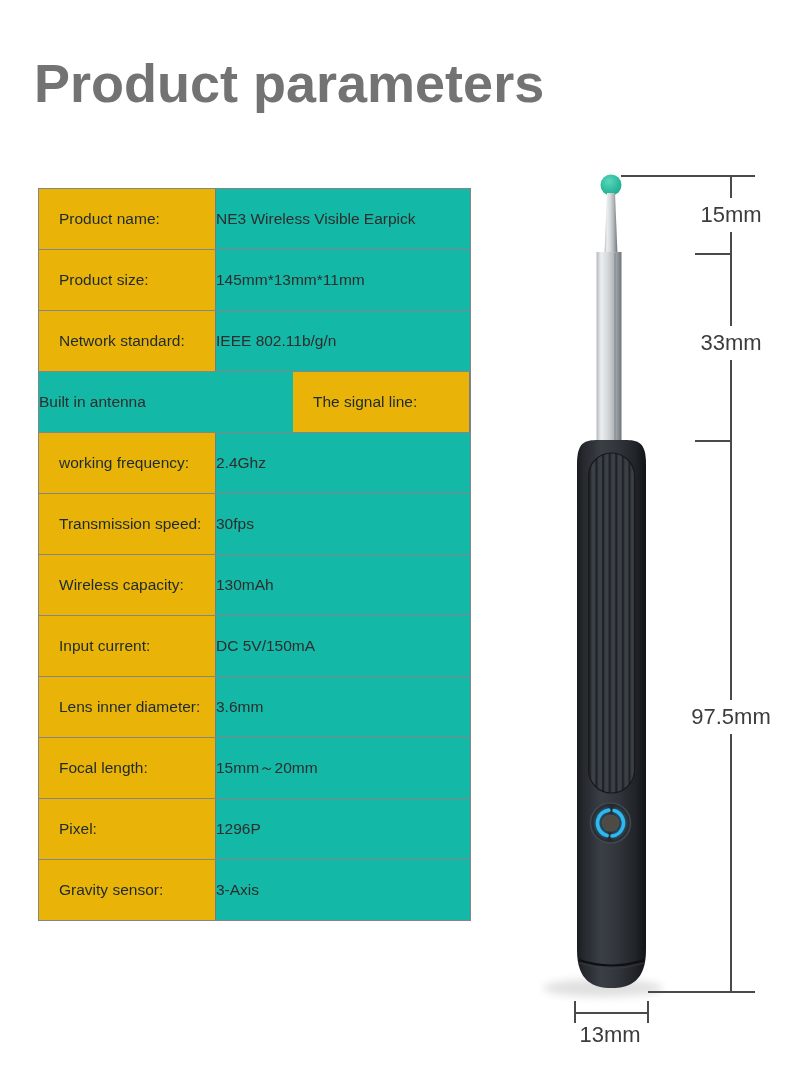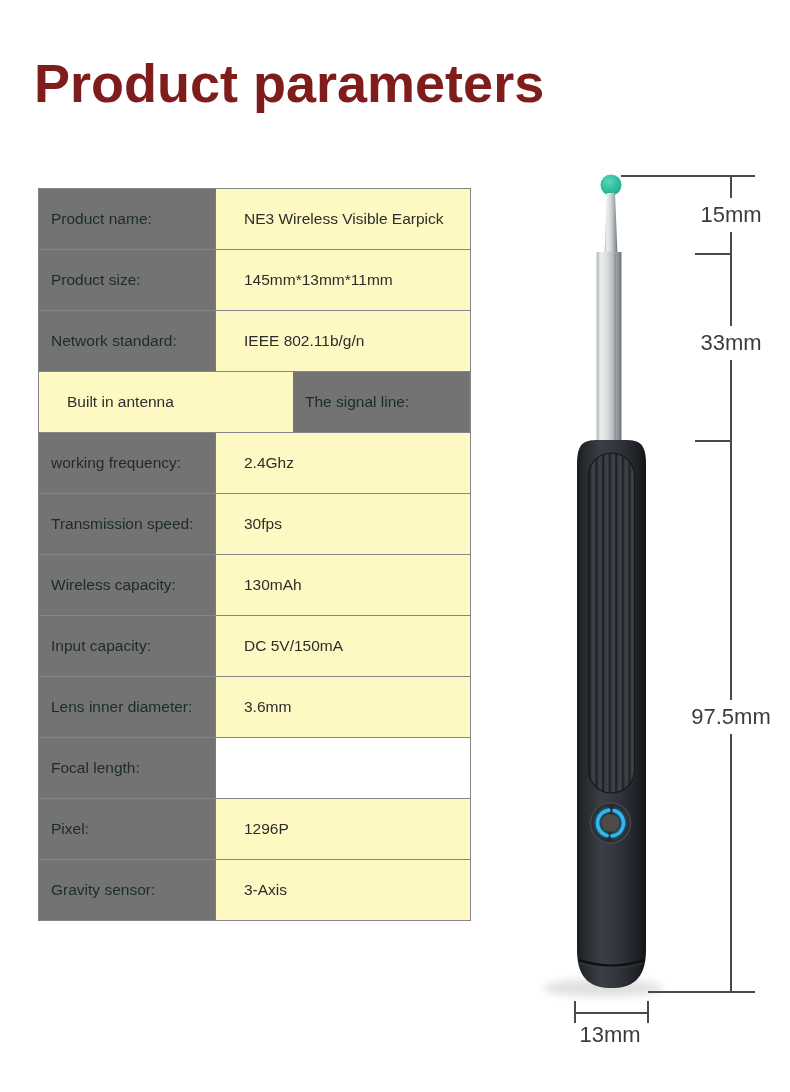--- a/index.html
+++ b/index.html
@@ -2,34 +2,34 @@
 <html><head>
 <meta charset="utf-8">
 <style>
   html,body{margin:0;padding:0;}
   body{
     width:790px;height:1092px;position:relative;background:#ffffff;
     font-family:"Liberation Sans", sans-serif;overflow:hidden;
   }
   .page-title{
     position:absolute;left:34px;top:52px;margin:0;
-    font-size:54px;font-weight:600;color:#7f1d1d;letter-spacing:0px;
+    font-size:54px;font-weight:600;color:#737373;letter-spacing:0px;
   }
   .spec-table{
     position:absolute;left:38px;top:188px;width:431px;
     border:1px solid #838688;background:#ffffff;
   }
   .spec-row{display:flex;height:60px;border-top:1px solid #838688;}
   .spec-row:first-child{border-top:none;}
   .cell{display:flex;align-items:center;box-sizing:border-box;font-size:15.5px;color:#2d2d2d;}
   .cell-label{
-    width:177px;flex:0 0 177px;background:#737373;color:#1d2b2c;
-    border-right:1px solid #767b7d;padding-left:12px;
+    width:177px;flex:0 0 177px;background:#eab308;color:#1d2b2c;
+    border-right:1px solid #767b7d;padding-left:20px;
   }
-  .cell-value{flex:1;background:#fef9c3;padding-left:28px;}
+  .cell-value{flex:1;background:#14b8a6;}
   .device-figure{position:absolute;left:503px;top:150px;width:310px;height:942px;}
   svg text{font-family:"Liberation Sans", sans-serif;}
 </style>
 </head>
 <body>
 
 <h1 class="page-title">Product parameters</h1>
 
 <div class="spec-table">
   <div class="spec-row">
@@ -54,29 +54,30 @@
   </div>
   <div class="spec-row">
     <div class="cell cell-label">Transmission speed:</div>
     <div class="cell cell-value">30fps</div>
   </div>
   <div class="spec-row">
     <div class="cell cell-label">Wireless capacity:</div>
     <div class="cell cell-value">130mAh</div>
   </div>
   <div class="spec-row">
-    <div class="cell cell-label">Input capacity:</div>
+    <div class="cell cell-label">Input current:</div>
     <div class="cell cell-value">DC 5V/150mA</div>
   </div>
   <div class="spec-row">
     <div class="cell cell-label">Lens inner diameter:</div>
     <div class="cell cell-value">3.6mm</div>
   </div>
   <div class="spec-row">
     <div class="cell cell-label">Focal length:</div>
+    <div class="cell cell-value">15mm～20mm</div>
   </div>
   <div class="spec-row">
     <div class="cell cell-label">Pixel:</div>
     <div class="cell cell-value">1296P</div>
   </div>
   <div class="spec-row">
     <div class="cell cell-label">Gravity sensor:</div>
     <div class="cell cell-value">3-Axis</div>
   </div>
 </div>

